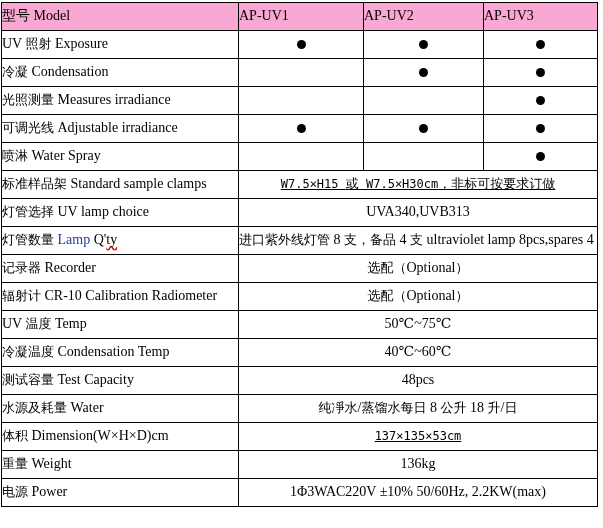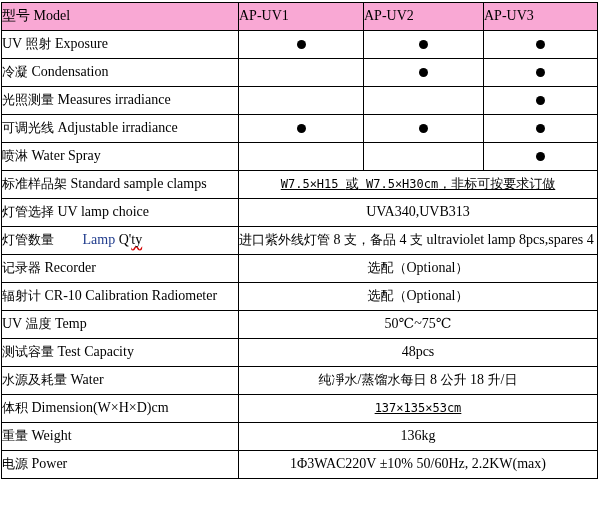--- a/index.html
+++ b/index.html
@@ -85,21 +85,20 @@
     font-size: 13px;
     margin-top: 28px;
   }
   .lat-mono {
     font-family: "DejaVu Sans Mono", "Liberation Mono", monospace;
     font-size: 12px;
     text-decoration: underline;
   }
   .blue-word {
     color: #1f3b8c;
-    margin-left: 25px;
   }
   .misspelled {
     text-decoration: underline wavy #d40000;
     text-decoration-skip-ink: none;
     margin-top: 17px;
   }
 </style>
 </head>
 <body>
 
@@ -167,20 +166,24 @@
       </tr>
       <tr>
         <td class="label-cell"><span class="cjk">辐射计</span> CR-10 Calibration Radiometer</td>
         <td class="merged-cell" colspan="3"><span class="cjk">选配（</span>Optional<span class="cjk">）</span></td>
       </tr>
       <tr>
         <td class="label-cell">UV <span class="cjk">温度</span> Temp</td>
         <td class="merged-cell" colspan="3">50℃~75℃</td>
       </tr>
       <tr>
+        <td class="label-cell"><span class="cjk">冷凝温度</span> Condensation Temp</td>
+        <td class="merged-cell" colspan="3">40℃~60℃</td>
+      </tr>
+      <tr>
         <td class="label-cell"><span class="cjk">测试容量</span> Test Capacity</td>
         <td class="merged-cell" colspan="3">48pcs</td>
       </tr>
       <tr>
         <td class="label-cell"><span class="cjk">水源及耗量</span> Water</td>
         <td class="merged-cell" colspan="3"><span class="cjk">纯凈水</span>/<span class="cjk">蒸馏水每日</span> 8 <span class="cjk">公升</span>  18 <span class="cjk">升</span>/<span class="cjk">日</span></td>
       </tr>
       <tr>
         <td class="label-cell"><span class="cjk">体积</span>  Dimension(W×H×D)cm</td>
         <td class="merged-cell" colspan="3"><span class="lat-mono">137×135×53cm</span></td>

